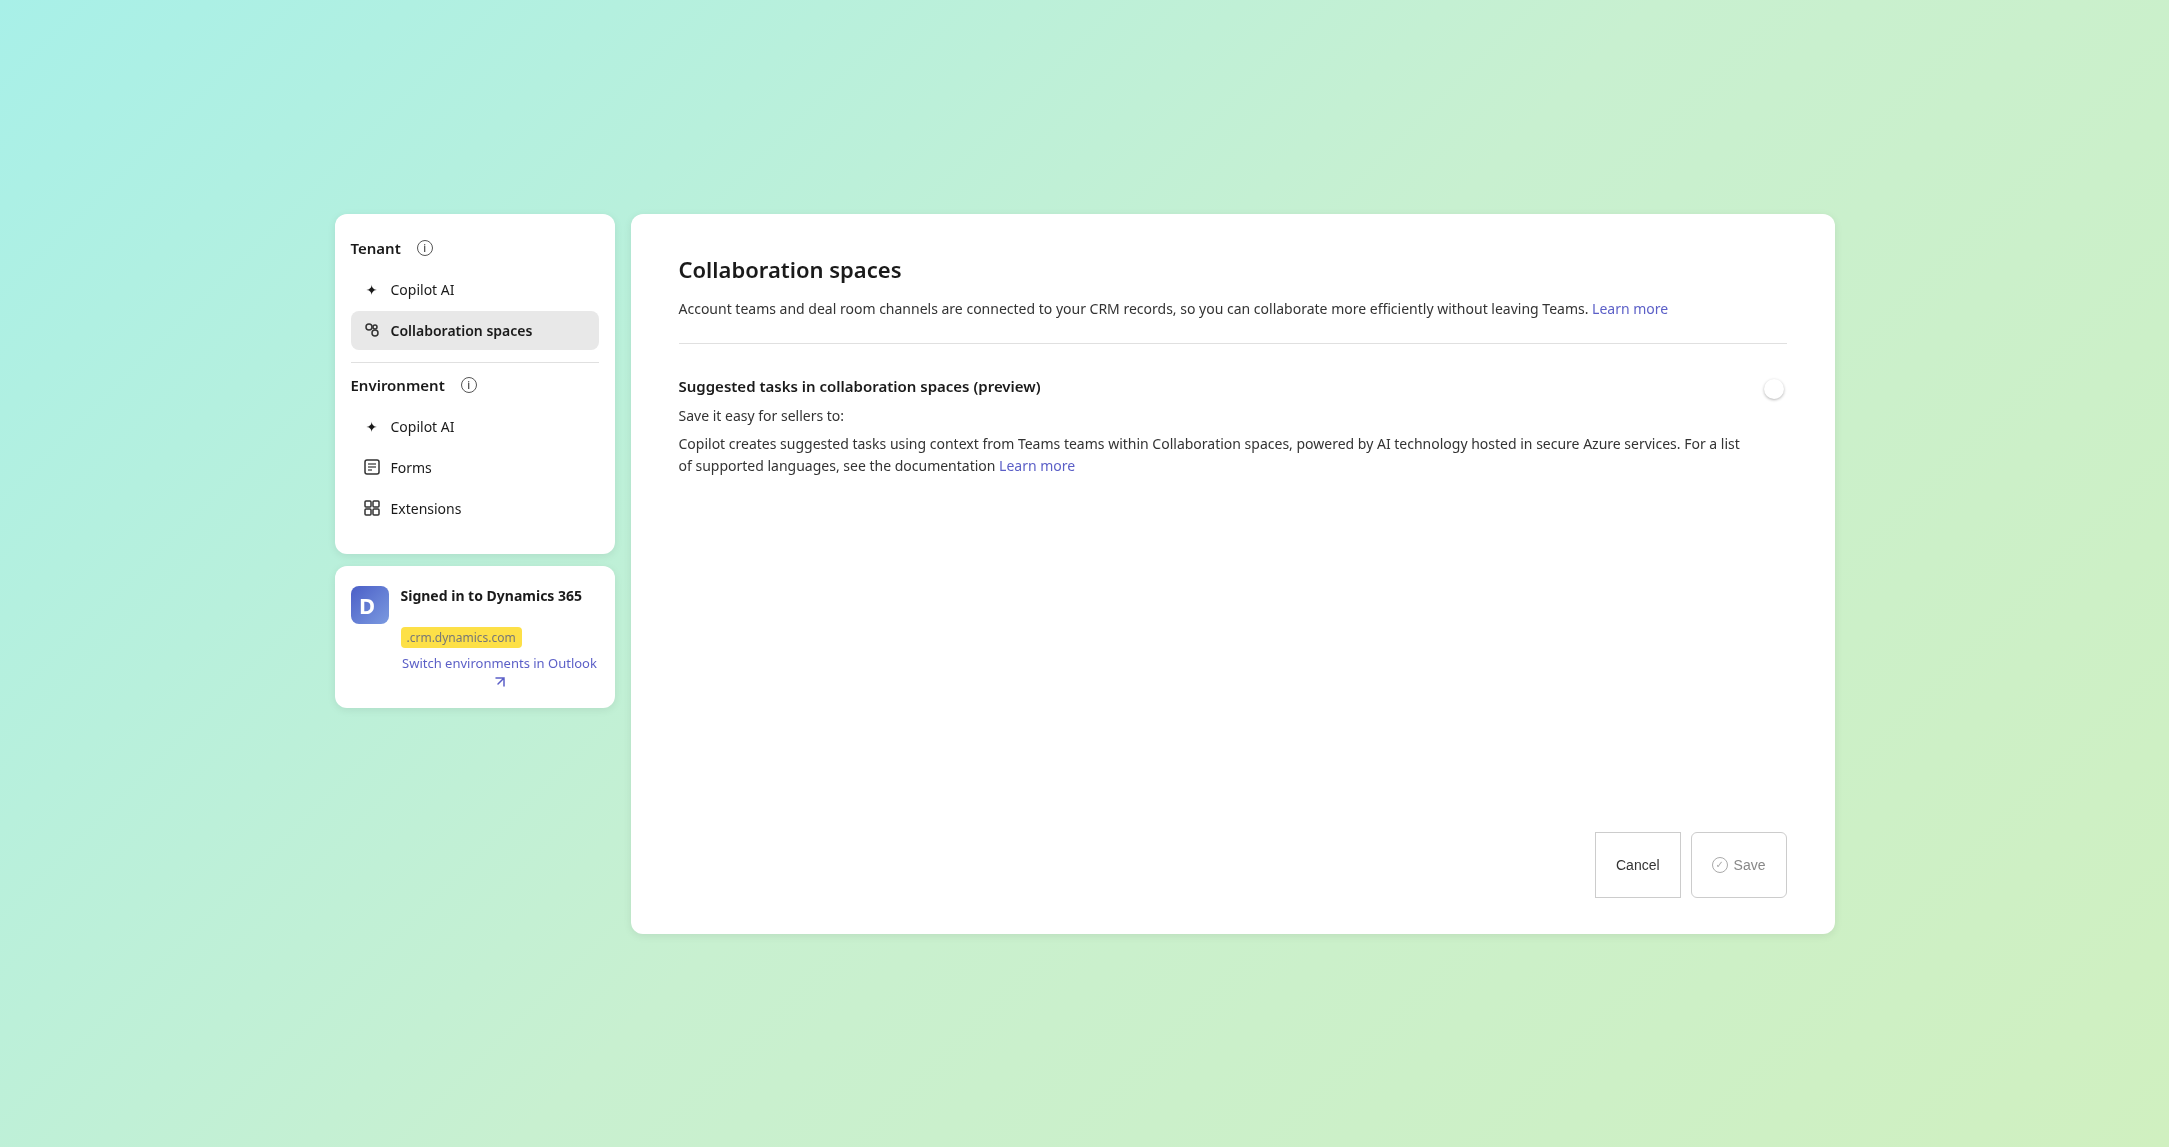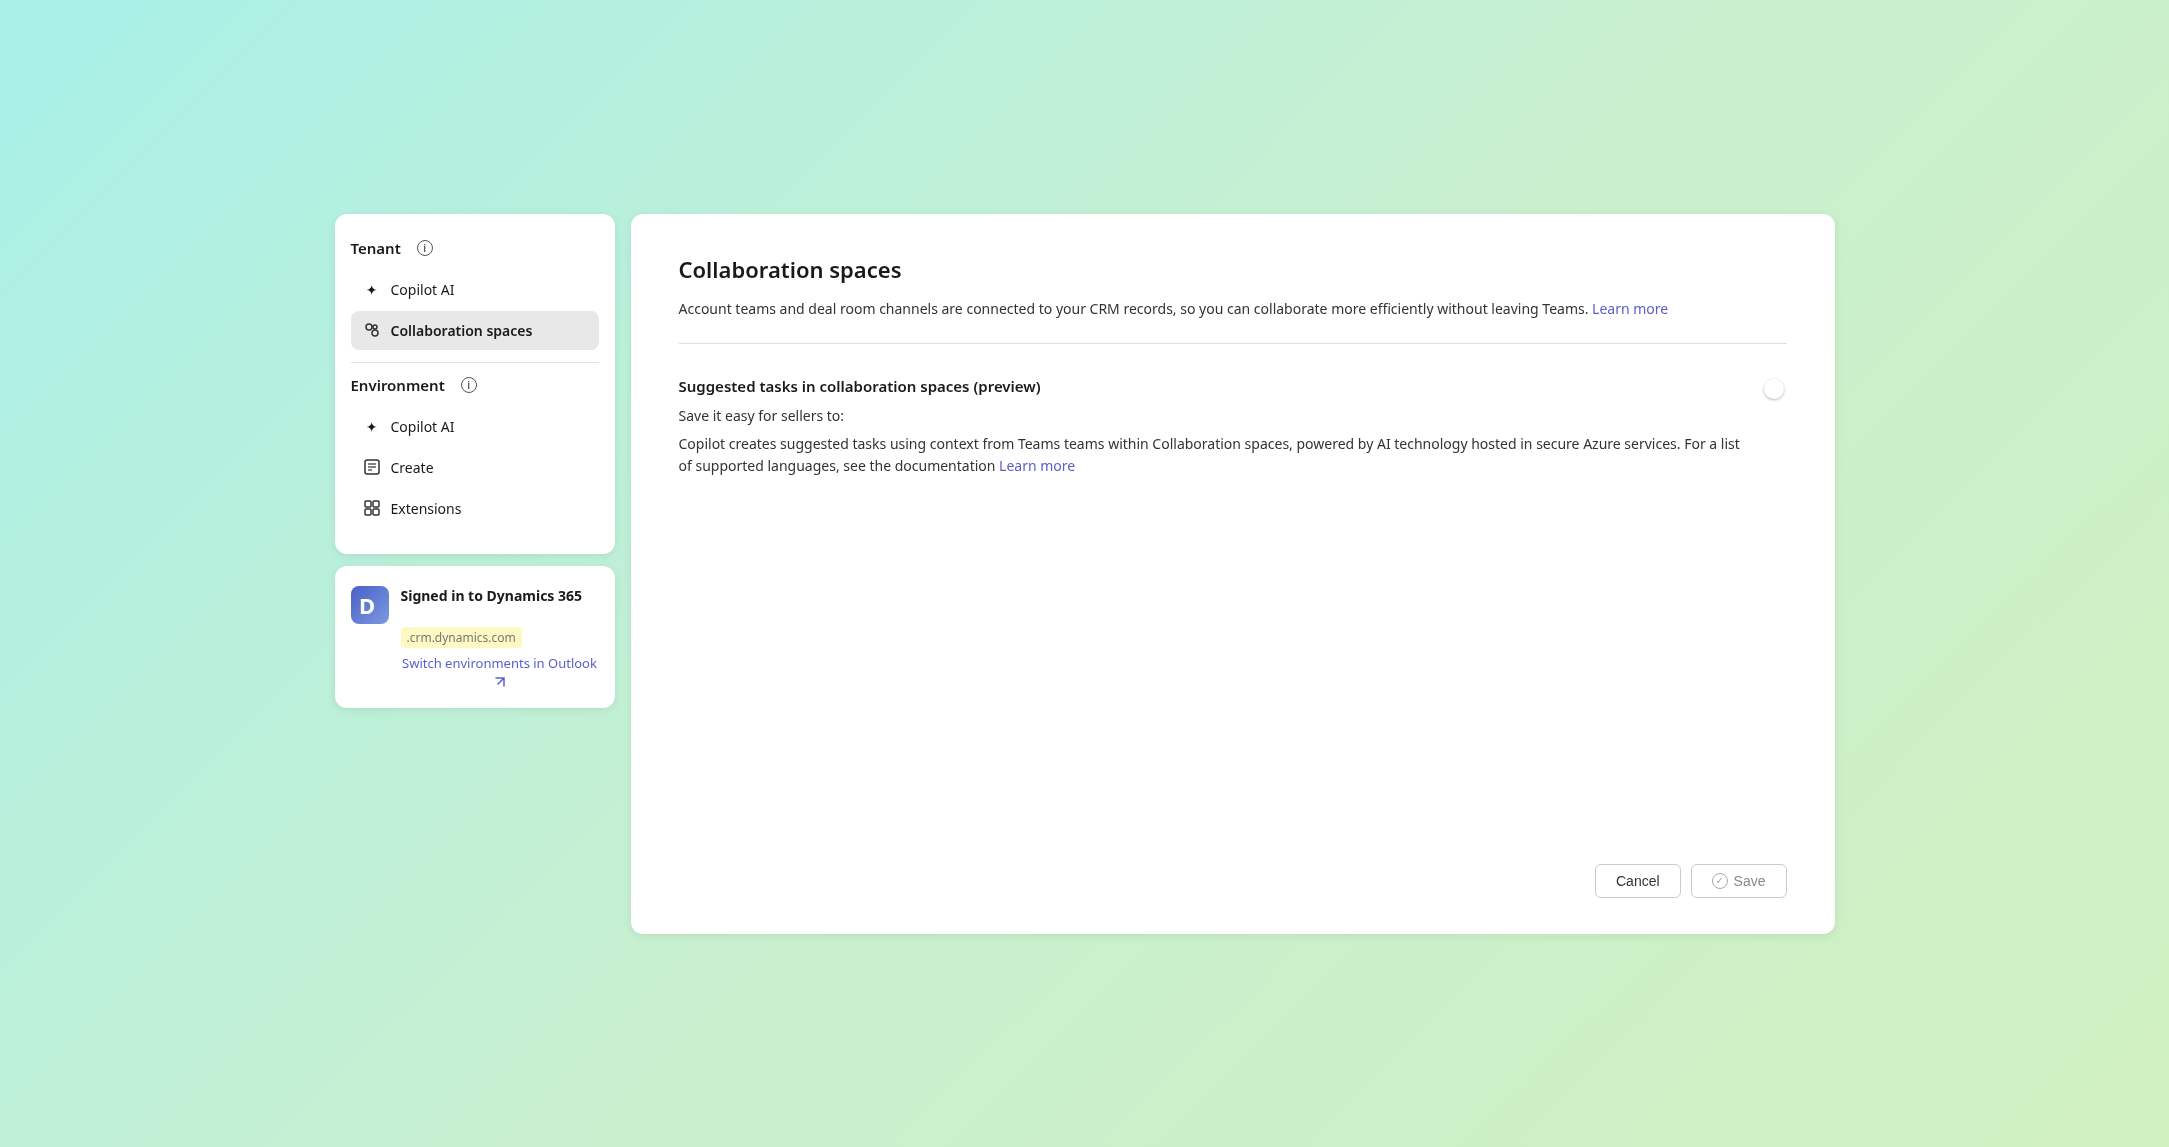--- a/index.html
+++ b/index.html
@@ -125,21 +125,21 @@
       font-size: 14px;
       font-weight: 700;
       color: #1a1a1a;
       margin-bottom: 20px;
     }
 
     .signed-in-email {
       font-size: 12px;
       color: #777;
       margin-bottom: 6px;
-      background: #fef9c3;
+      background: #fde047;
       border-radius: 4px;
       padding: 2px 6px;
       display: inline-block;
     }
 
     .switch-link {
       font-size: 13px;
       color: #5b5fc7;
       text-decoration: none;
       display: flex;
@@ -282,24 +282,24 @@
     
     .footer-buttons {
       position: absolute;
       bottom: 36px;
       right: 48px;
       display: flex;
       gap: 10px;
     }
 
     .btn-cancel {
-      padding: 8px 20px;
+      padding: 24px 20px;
       font-size: 14px;
       border: 1px solid #ccc;
-      border-radius: 6px;
+      border-radius: 0;
       background: white;
       color: #333;
       cursor: pointer;
     }
 
     .btn-save {
       padding: 8px 20px;
       font-size: 14px;
       border: 1px solid #ccc;
       border-radius: 6px;
@@ -364,21 +364,21 @@
       </div>
       <div class="nav-item">
         <span class="nav-icon">
           <svg width="18" height="18" viewBox="0 0 18 18" fill="none">
             <rect x="2" y="2" width="14" height="14" rx="2" stroke="#333" stroke-width="1.5" fill="none"></rect>
             <line x1="5" y1="6" x2="13" y2="6" stroke="#333" stroke-width="1.2"></line>
             <line x1="5" y1="9" x2="13" y2="9" stroke="#333" stroke-width="1.2"></line>
             <line x1="5" y1="12" x2="9" y2="12" stroke="#333" stroke-width="1.2"></line>
           </svg>
         </span>
-        <span>Create</span>
+        <span>Forms</span>
       </div>
       <div class="nav-item">
         <span class="nav-icon">
           <svg width="18" height="18" viewBox="0 0 18 18" fill="none">
             <rect x="2" y="2" width="6" height="6" rx="1" stroke="#333" stroke-width="1.5" fill="none"></rect>
             <rect x="10" y="2" width="6" height="6" rx="1" stroke="#333" stroke-width="1.5" fill="none"></rect>
             <rect x="2" y="10" width="6" height="6" rx="1" stroke="#333" stroke-width="1.5" fill="none"></rect>
             <rect x="10" y="10" width="6" height="6" rx="1" stroke="#333" stroke-width="1.5" fill="none"></rect>
           </svg>
         </span>

